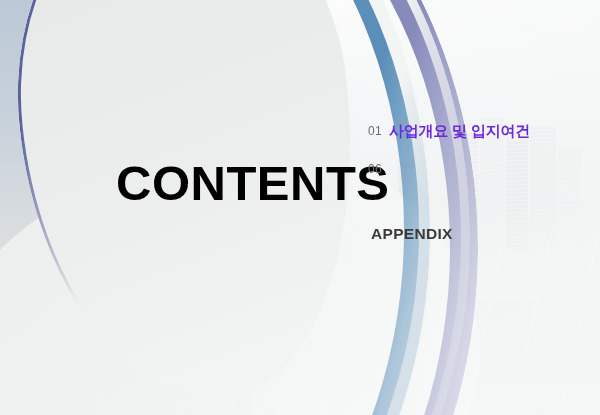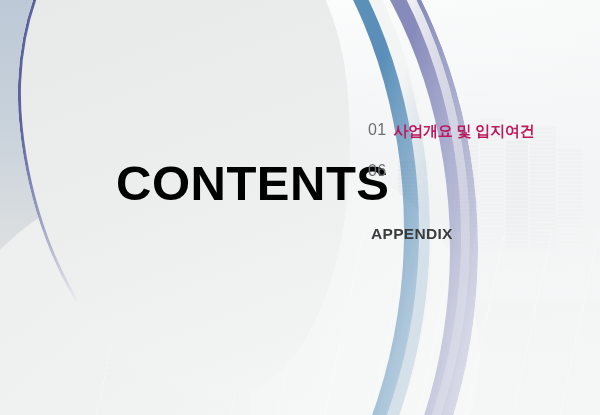--- a/index.html
+++ b/index.html
@@ -163,25 +163,25 @@
     font-size:49px;font-weight:700;letter-spacing:.5px;
     color:#000000;line-height:1;
     white-space:nowrap;
   }
   #toc{position:absolute;left:368px;top:122px;width:232px;}
   .tocRow{
     display:flex;align-items:baseline;gap:7px;
     height:41px;
   }
   .tocNum{
-    font-size:16px;font-weight:400;color:#6d6e71;letter-spacing:.3px;
+    font-size:12px;font-weight:400;color:#6d6e71;letter-spacing:.3px;
     flex:0 0 auto;position:relative;top:-1px;
   }
   .tocLabel{
-    font-size:15px;font-weight:700;color:#be185d;letter-spacing:-.2px;
+    font-size:15px;font-weight:700;color:#6d28d9;letter-spacing:-.2px;
     white-space:nowrap;
   }
   .tocRow.appendix{height:auto;margin-top:21px;padding-left:3px;}
   .tocRow.appendix .tocLabel{font-size:15.5px;letter-spacing:.3px;color:#3b3b3d;}
 </style>
 </head>
 <body>
 
 <div id="slide">
 

